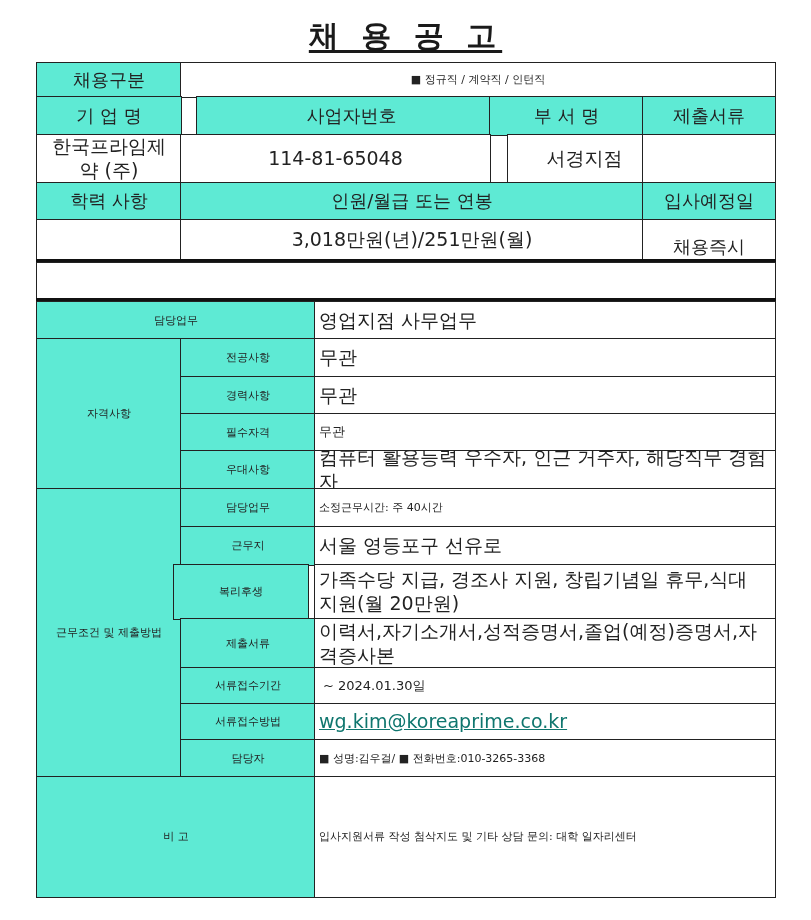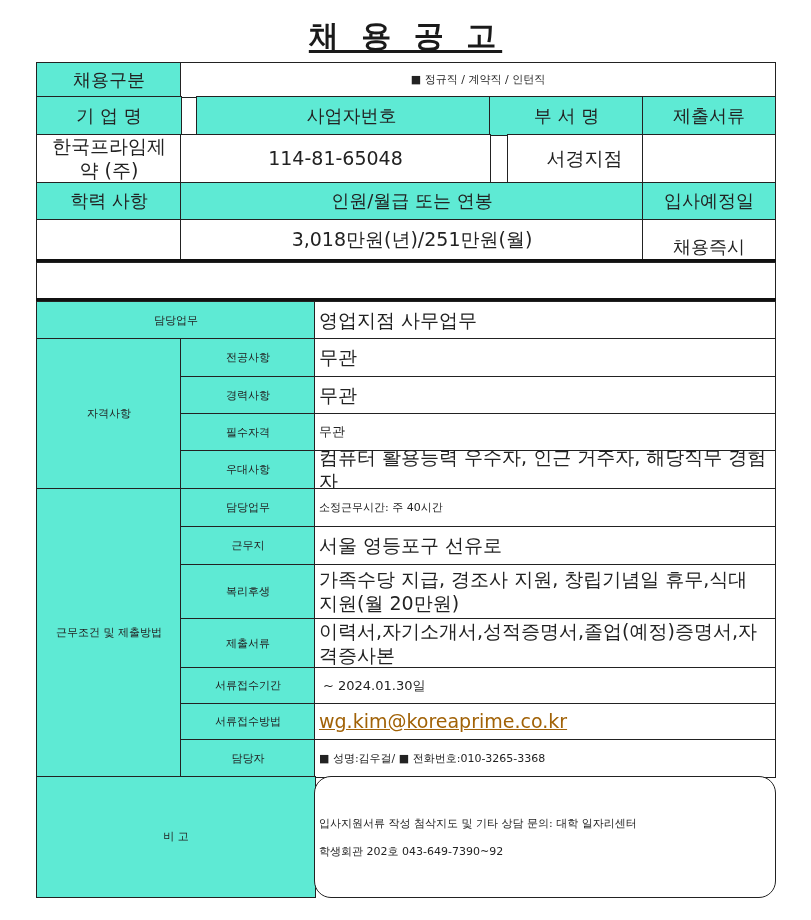--- a/index.html
+++ b/index.html
@@ -11,21 +11,21 @@
   .cell { position: absolute; box-sizing: border-box; display: flex; align-items: center;
           justify-content: center; text-align: center; border: 1.5px solid #222; overflow: hidden; line-height: 1.25; }
   .hdr { background: #5eead4; }
   .val { background: #ffffff; }
   .left { justify-content: flex-start; text-align: left; padding-left: 4px; }
   .f19 { font-size: 18px; }
   .f17 { font-size: 11px; }
   .f14 { font-size: 19px; }
   .f13 { font-size: 13px; }
   .thick { position: absolute; background: #111; height: 4px; }
-  .link { color: #a16207; text-decoration: underline; }
+  .link { color: #0f766e; text-decoration: underline; }
   .multi { flex-direction: column; align-items: flex-start; justify-content: center; }
 </style>
 </head>
 <body>
 
 <div class="title"><span>채 용 공 고</span></div>
 
 <div class="cell hdr f19" style="left:36px;top:62px;width:146px;height:36px;">채용구분</div>
 <div class="cell val f17" style="left:180px;top:62px;width:596px;height:36px;">■ 정규직 / 계약직 / 인턴직</div>
 
@@ -64,30 +64,29 @@
 <div class="cell val f13 left" style="left:314px;top:413px;width:462px;height:39px;">무관</div>
 <div class="cell hdr f17" style="left:180px;top:450px;width:136px;height:40px;">우대사항</div>
 <div class="cell val f14 left" style="left:314px;top:450px;width:462px;height:40px;">컴퓨터 활용능력 우수자, 인근 거주자, 해당직무 경험자</div>
 
 <div class="cell hdr f17" style="left:36px;top:488px;width:146px;height:290px;padding:0 2px;">근무조건 및 제출방법</div>
 
 <div class="cell hdr f17" style="left:180px;top:488px;width:136px;height:40px;">담당업무</div>
 <div class="cell val f17 left" style="left:314px;top:488px;width:462px;height:40px;">소정근무시간: 주 40시간</div>
 <div class="cell hdr f17" style="left:180px;top:526px;width:136px;height:40px;">근무지</div>
 <div class="cell val f14 left" style="left:314px;top:526px;width:462px;height:40px;">서울 영등포구 선유로</div>
-<div class="cell hdr f17" style="left:180px;top:564px;width:136px;height:56px;">복리후생</div>
+<div class="cell hdr f17" style="left:173px;top:564px;width:136px;height:56px;">복리후생</div>
 <div class="cell val f14 left" style="left:314px;top:564px;width:462px;height:56px;padding-right:6px;">가족수당 지급, 경조사 지원, 창립기념일 휴무,식대 지원(월 20만원)</div>
 <div class="cell hdr f17" style="left:180px;top:618px;width:136px;height:51px;">제출서류</div>
 <div class="cell val f14 left" style="left:314px;top:618px;width:462px;height:51px;">이력서,자기소개서,성적증명서,졸업(예정)증명서,자격증사본</div>
 <div class="cell hdr f17" style="left:180px;top:667px;width:136px;height:38px;">서류접수기간</div>
 <div class="cell val f13 left" style="left:314px;top:667px;width:462px;height:38px;padding-left:8px;">~ 2024.01.30일</div>
 <div class="cell hdr f17" style="left:180px;top:703px;width:136px;height:38px;">서류접수방법</div>
 <div class="cell val f14 left" style="left:314px;top:703px;width:462px;height:38px;">
   <span class="link">wg.kim@koreaprime.co.kr</span>
 </div>
 <div class="cell hdr f17" style="left:180px;top:739px;width:136px;height:39px;">담당자</div>
 <div class="cell val f17 left" style="left:314px;top:739px;width:462px;height:39px;">■ 성명:김우걸/ ■ 전화번호:010-3265-3368</div>
 
 <div class="cell hdr f17" style="left:36px;top:776px;width:280px;height:122px;">비 고</div>
-<div class="cell val f17 left multi" style="left:314px;top:776px;width:462px;height:122px;padding-right:10px;border-radius:17px;">
+<div class="cell val f17 left multi" style="left:314px;top:776px;width:462px;height:122px;padding-right:10px;">
   <div style="line-height:1.6;">입사지원서류 작성 첨삭지도 및 기타 상담 문의: 대학 일자리센터</div>
-  <div style="margin-top:12px;">학생회관 202호 043-649-7390~92</div>
 </div>
 
 </body></html>

